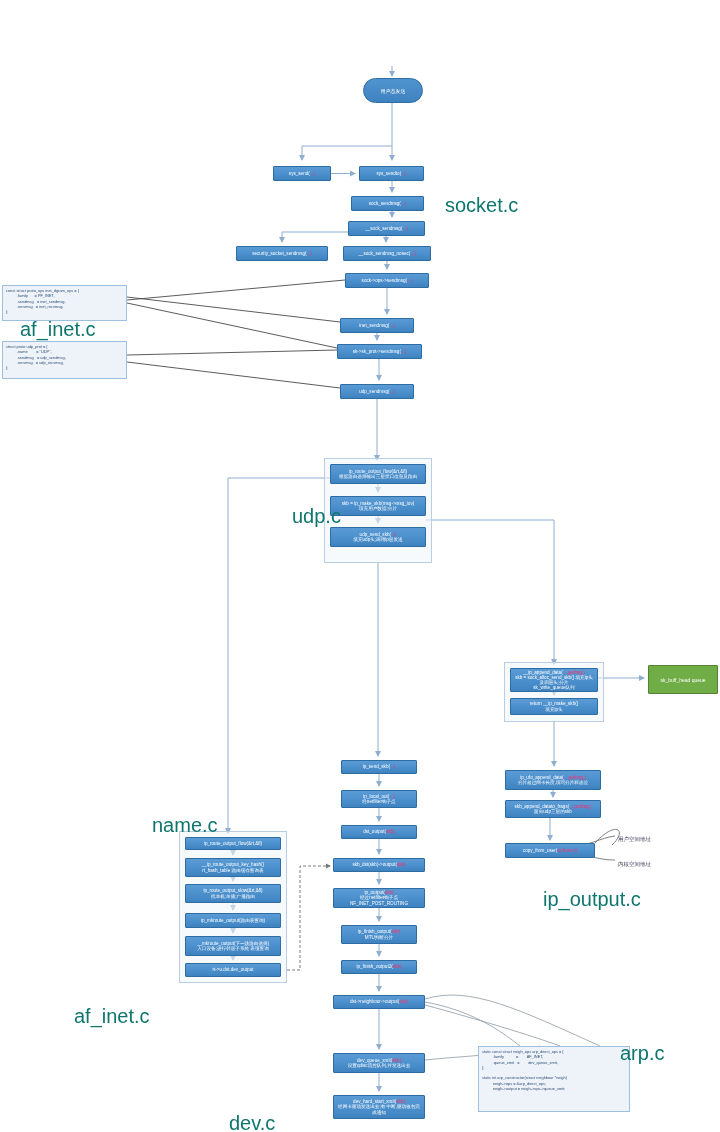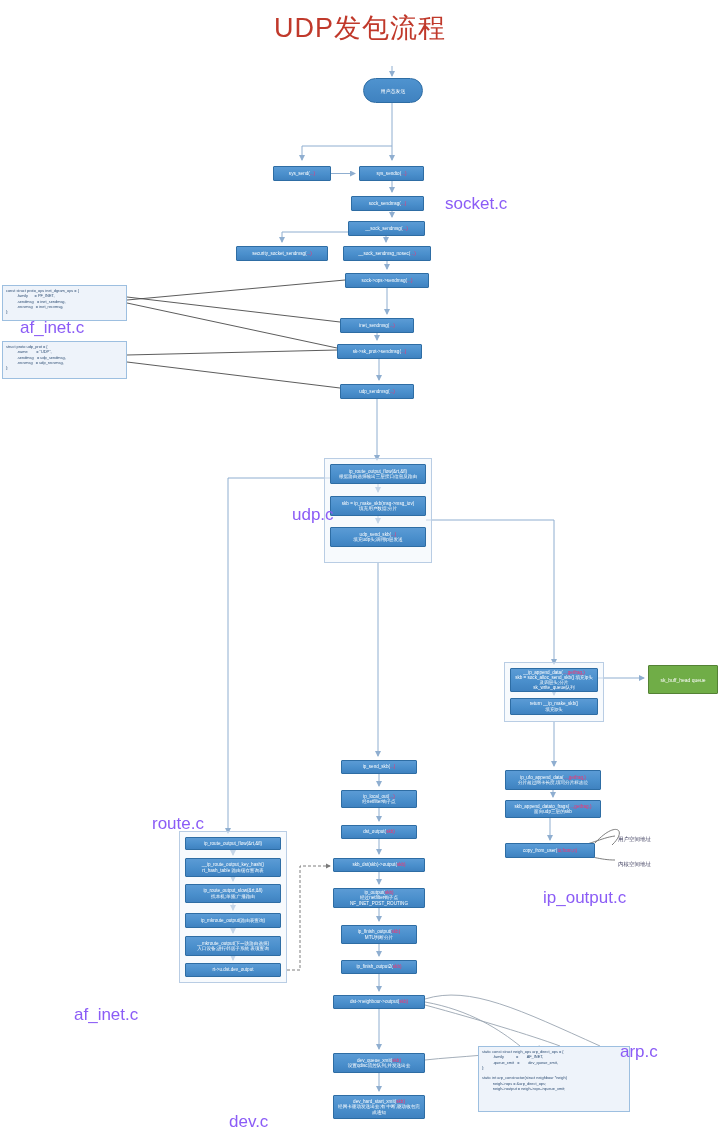--- a/index.html
+++ b/index.html
@@ -57,34 +57,33 @@
   }
 
   
   .frame{
     position:absolute;box-sizing:border-box;
     border:1px solid #b9cde4;background:rgba(240,246,252,0.55);
   }
 
   
   .flabel{
-    position:absolute;color:#8b5cf6;font-size:17px;white-space:nowrap;
+    position:absolute;color:#0f766e;font-size:20px;white-space:nowrap;
   }
 
   
   .anno{
     position:absolute;color:#3b3b5c;font-size:5.5px;white-space:nowrap;
   }
 </style>
 </head>
 <body>
 
 <div id="canvas">
 
-  <div class="title">UDP发包流程</div>
 
   <svg class="wires" viewBox="0 0 720 1132">
     <defs>
       <marker id="ah" markerWidth="6" markerHeight="6" refX="5" refY="3" orient="auto">
         <path d="M0,0 L6,3 L0,6 z" fill="#8faed0"></path>
       </marker>
       <marker id="ahd" markerWidth="6" markerHeight="6" refX="5" refY="3" orient="auto">
         <path d="M0,0 L6,3 L0,6 z" fill="#7a7a7a"></path>
       </marker>
     </defs>
@@ -301,21 +300,21 @@
 
 static int arp_constructor(struct neighbour *neigh)
           neigh-&gt;ops = &amp;arp_direct_ops;
           neigh-&gt;output = neigh-&gt;ops-&gt;queue_xmit;</div>
     </div>
 
   <div id="labels">
       <div class="flabel" style="left: 445px; top: 194px;">socket.c</div>
       <div class="flabel" style="left: 20px; top: 318px;">af_inet.c</div>
       <div class="flabel" style="left: 292px; top: 505px; text-align: center;">udp.c</div>
-      <div class="flabel" style="left: 152px; top: 814px;">route.c</div>
+      <div class="flabel" style="left: 152px; top: 814px;">name.c</div>
       <div class="flabel" style="left: 543px; top: 888px;">ip_output.c</div>
       <div class="flabel" style="left: 74px; top: 1005px;">af_inet.c</div>
       <div class="flabel" style="left: 620px; top: 1042px;">arp.c</div>
       <div class="flabel" style="left: 229px; top: 1112px;">dev.c</div>
     </div>
 
   <div id="annos">
       <div class="anno" style="left: 618px; top: 836px;">用户空间地址</div>
       <div class="anno" style="left: 618px; top: 861px;">内核空间地址</div>
     </div>

